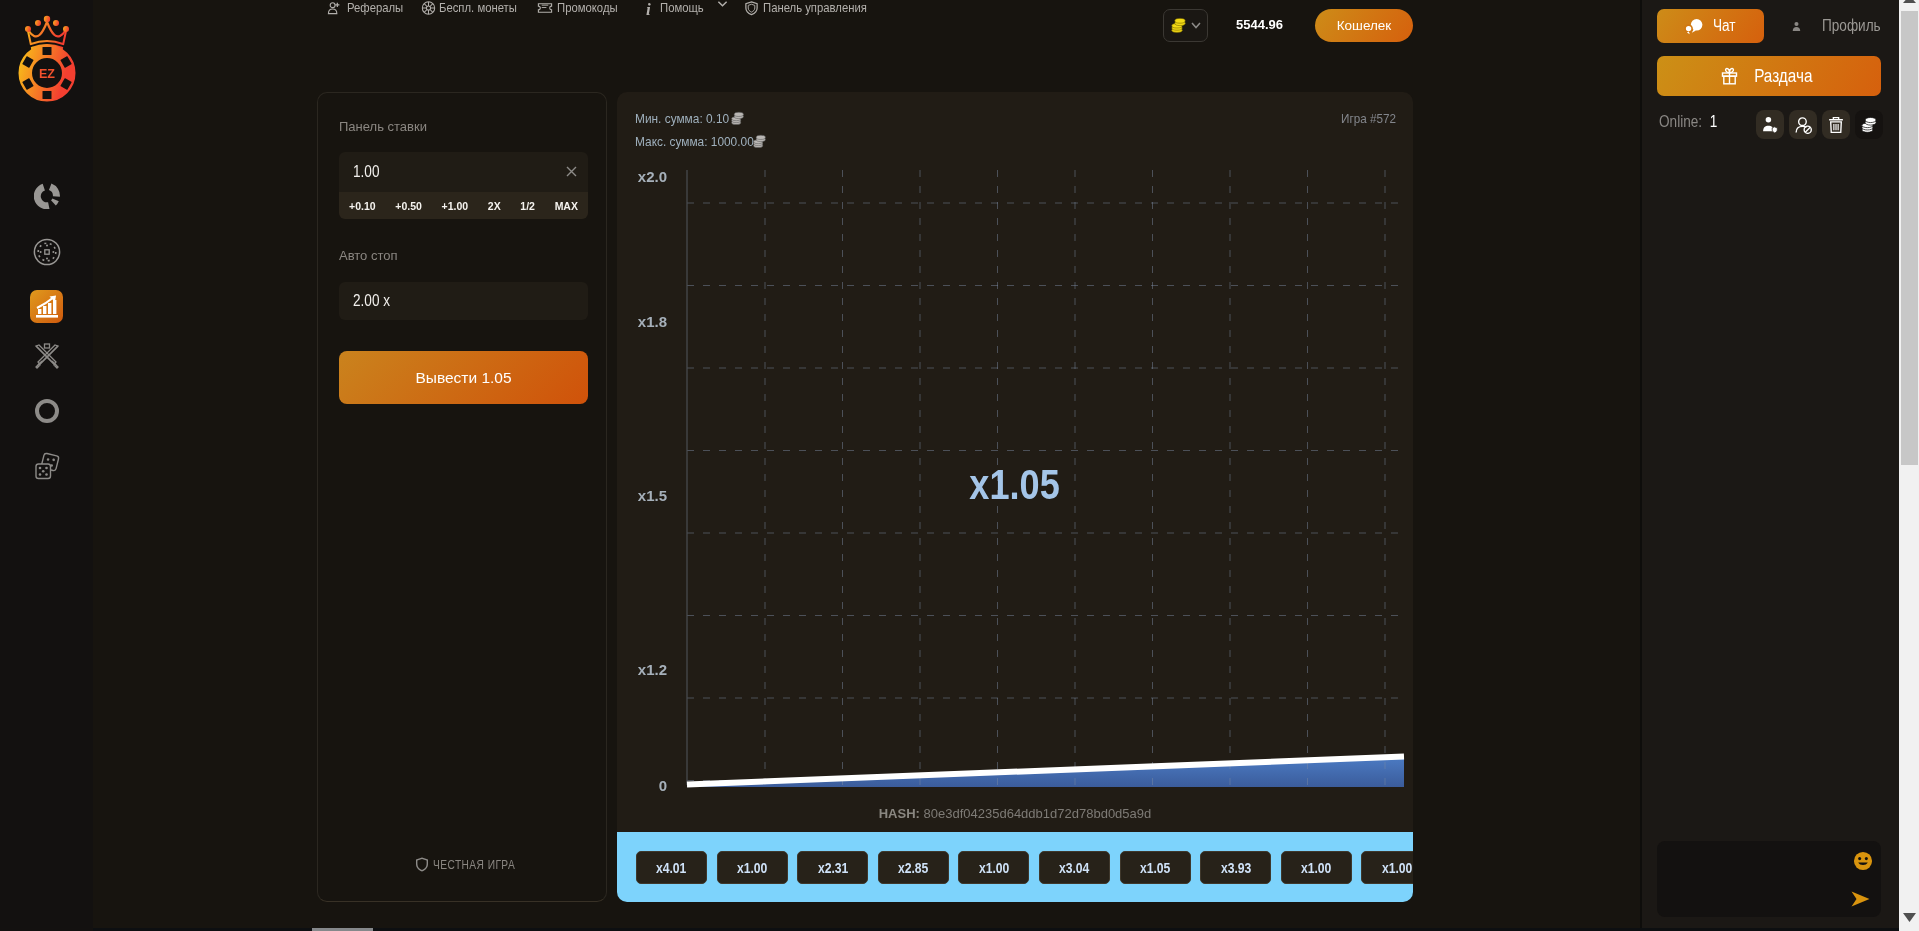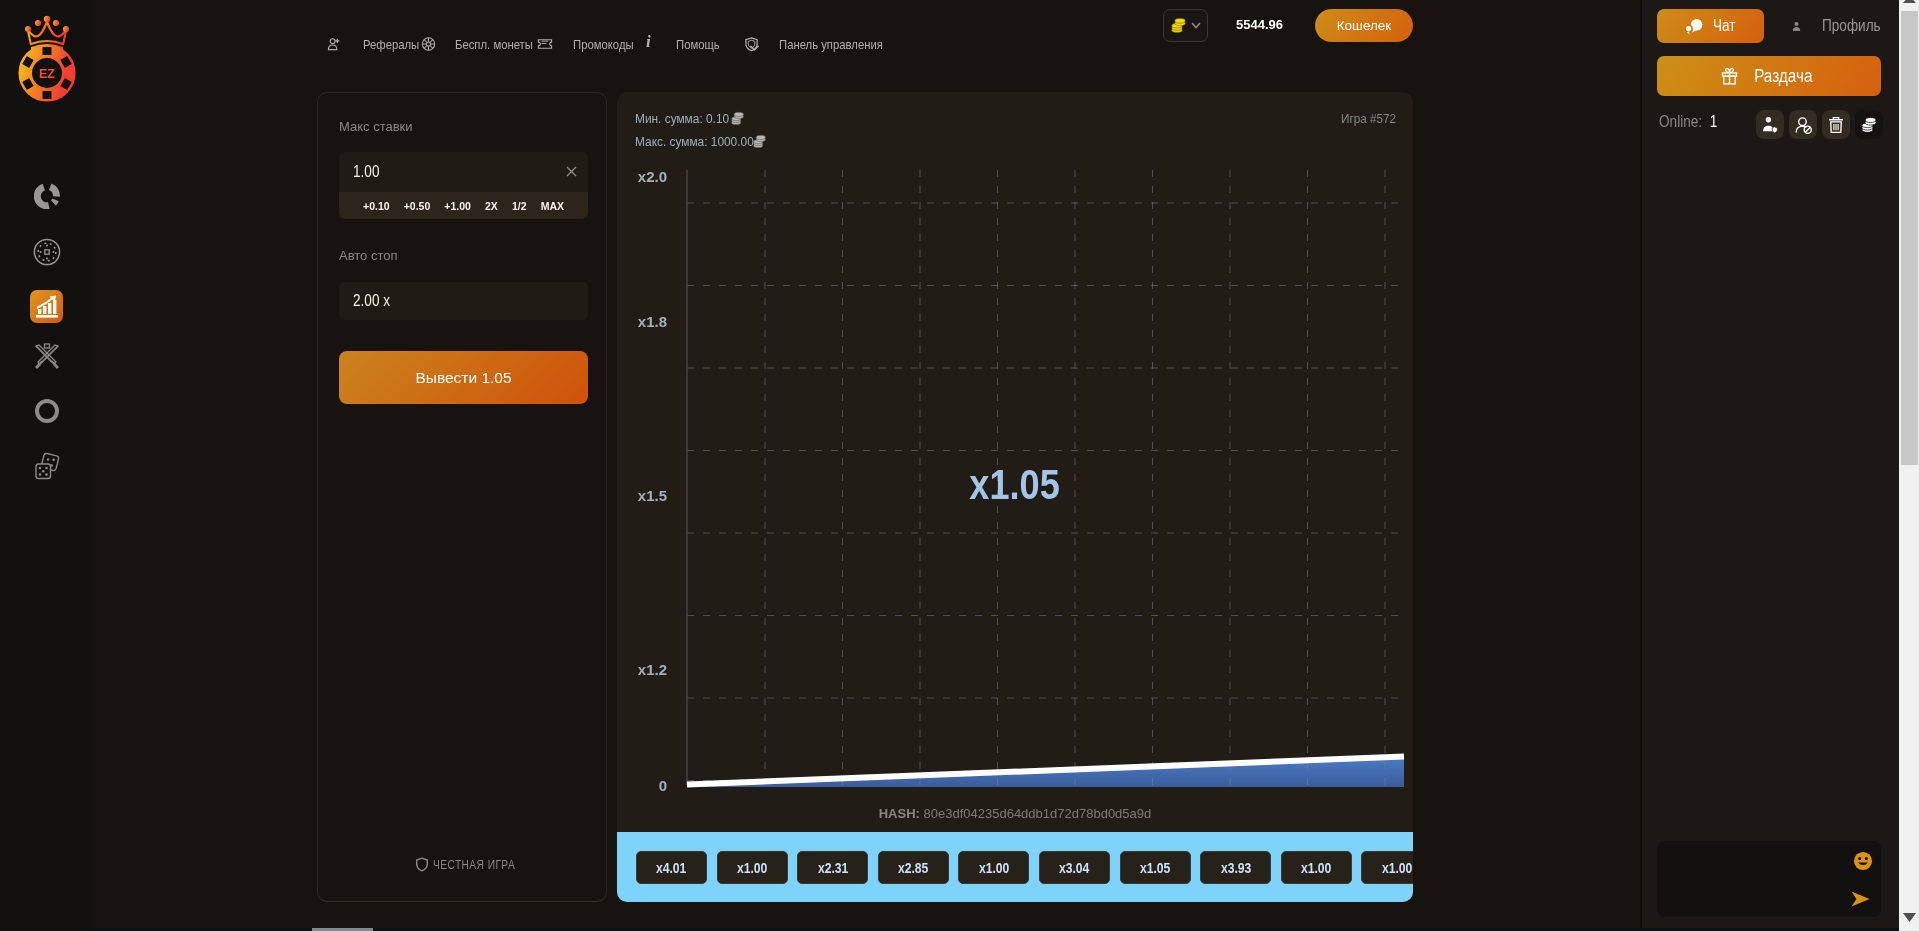--- a/index.html
+++ b/index.html
@@ -15,21 +15,21 @@
 .btn { display:flex; align-items:center; justify-content:center; color:#fff; }
 
 #betpanel { left:317px; top:92px; width:290px; height:810px; background:#17140f; border:1px solid #2b2720; border-bottom-color:#383126; border-radius:10px; }
 .lbl { color:#8a8681; font-size:13px; }
 
 #chartpanel { left:617px; top:92px; width:796px; height:740px; background:#211c15; border-radius:10px 10px 0 0; }
 #multistrip { left:617px; top:832px; width:796px; height:70px; background:#7dd3fc; border-radius:0 0 10px 10px; overflow:hidden; }
 .mbtn { position:absolute; top:19px; width:71px; height:33px; background:#272219; border:1px solid #3f382c; border-radius:5px; display:flex; align-items:center; justify-content:center; color:#cfe2f8; font-weight:bold; font-size:14.5px; }
 .mbtn span { display:inline-block; transform:scaleX(0.84); }
 .ylab { position:absolute; color:#a6b0ba; font-size:15px; font-weight:bold; text-align:right; width:40px; }
-.nav { position:absolute; top:0; height:52px; display:flex; align-items:flex-end; color:#b3b0ac; font-size:13px;gap:16px; }
+.nav { position:absolute; top:0; height:52px; display:flex; align-items:flex-start; color:#b3b0ac; font-size:13px; }
 .nav span.t { transform:scaleX(0.87); transform-origin:0 50%; white-space:nowrap; }
 .cond { transform:scaleX(0.85); transform-origin:50% 50%; white-space:nowrap; }
 </style>
 </head>
 <body>
 <div id="root">
   <div class="abs" id="sidebar">
     <svg class="abs" style="left:14px;top:13px" width="66" height="90" viewBox="0 0 66 90">
       <defs>
         <linearGradient id="lg" x1="0" y1="0" x2="1" y2="0.3">
@@ -244,28 +244,28 @@
           <ellipse cx="10" cy="3.8" rx="5.2" ry="2.4"></ellipse>
       </g>
     </svg>
     <svg width="10" height="7" viewBox="0 0 10 7" fill="none" stroke="#8d8b88" stroke-width="1.5">
         <path d="M1 1 L5 5.5 L9 1"></path>
       </svg>
   </div>
   <div class="abs" style="left:1212px;top:17px;width:95px;text-align:center;color:#fff;font-size:13px;font-weight:bold">5544.96</div>
   <div class="abs btn grad" style="left:1315px;top:9px;width:98px;height:33px;border-radius:17px;font-size:13.5px">Кошелек</div>
   <div class="abs" id="betpanel">
-    <div class="abs lbl" style="left:21px;top:26px">Макс ставки</div>
+    <div class="abs lbl" style="left:21px;top:26px">Панель ставки</div>
     <div class="abs" style="left:21px;top:59px;width:249px;height:40px;background:#201c15;border-radius:6px 6px 0 0">
       <div class="abs" style="left:14px;top:11px;color:#f2f0ed;font-size:16px"><span class="cond" style="display:inline-block;transform-origin:0 50%">1.00</span></div>
       <svg class="abs" style="right:11px;top:14px" width="11" height="11" viewBox="0 0 11 11" stroke="#8d8b88" stroke-width="1.4">
           <path d="M1 1 L10 10 M10 1 L1 10"></path>
         </svg>
     </div>
-    <div class="abs" style="left:21px;top:99px;width:249px;height:27px;background:#2b251b;border-radius:0 0 6px 6px;display:flex;align-items:center;justify-content:space-between;padding:0 24px;color:#f5f3ef;font-size:10.5px;font-weight:bold">
+    <div class="abs" style="left:21px;top:99px;width:249px;height:27px;background:#2b251b;border-radius:0 0 6px 6px;display:flex;align-items:center;justify-content:space-between;padding:0 10px;color:#f5f3ef;font-size:10.5px;font-weight:bold">
       <span>+0.10</span>
         <span>+0.50</span>
         <span>+1.00</span>
         <span>2X</span>
         <span>1/2</span>
         <span>MAX</span>
     </div>
     <div class="abs lbl" style="left:21px;top:155px">Авто стоп</div>
     <div class="abs" style="left:21px;top:189px;width:249px;height:38px;background:#201c15;border-radius:6px">
       <div class="abs" style="left:14px;top:10px;color:#f2f0ed;font-size:16px"><span class="cond" style="display:inline-block;transform-origin:0 50%">2.00 x</span></div>

